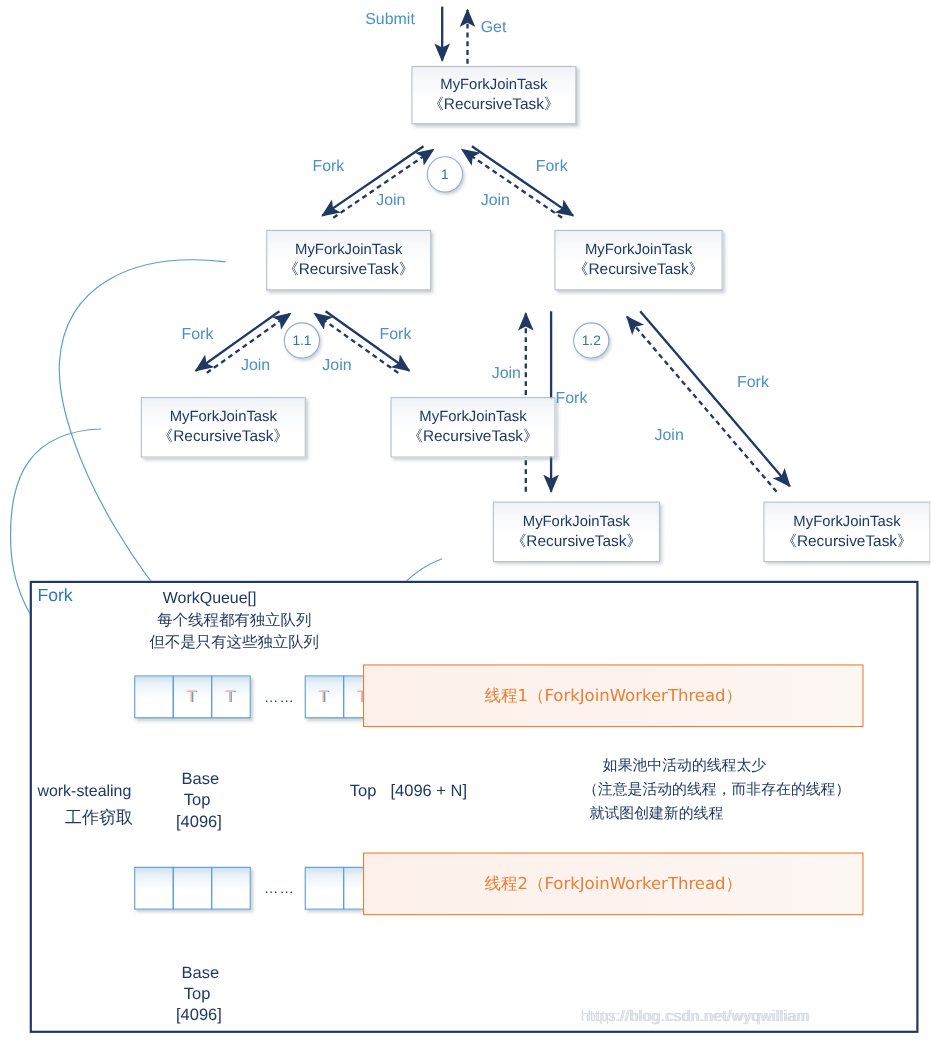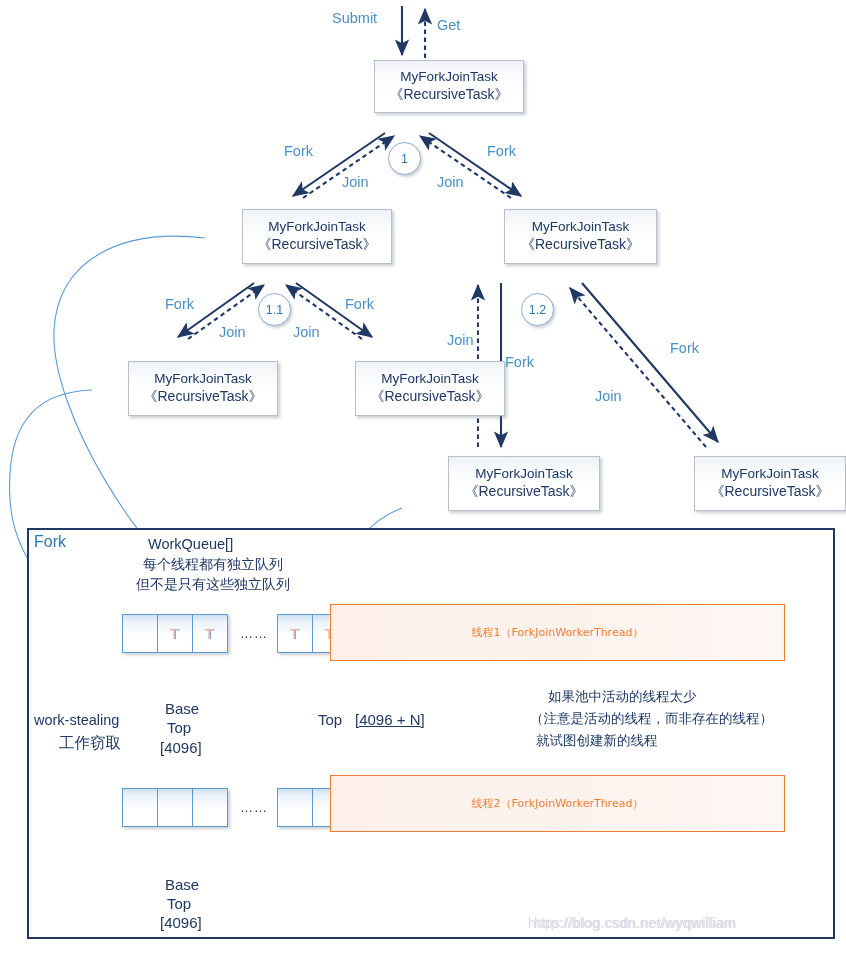--- a/index.html
+++ b/index.html
@@ -110,21 +110,21 @@
   }
 
   
   .thread-box{
     position:absolute;
     box-sizing:border-box;
     border:1.4px solid #ed7d31;
     background:linear-gradient(to right,#fdf0ea 0%,#fdf3ee 55%,#fdf7f4 100%);
     display:flex;align-items:center;justify-content:center;
     color:#ed7d31;
-    font-size:11px;
+    font-size:15px;
     white-space:nowrap;
     font-family:"DejaVu Sans","Liberation Sans",sans-serif;
   }
 
   
   .note{
     position:absolute;
     color:#1f3864;
     font-size:13.5px;
     line-height:1.55;
@@ -298,21 +298,21 @@
     <div class="cell"></div>
   </div>
 
   <div class="thread-box" style="left:330px;top:604px;width:455px;height:57px;">线程1（ForkJoinWorkerThread）</div>
 
   <div class="lbl dark small" style="left:165px;top:700px;">Base</div>
   <div class="lbl dark small" style="left:167px;top:719px;">Top</div>
   <div class="lbl dark small" style="left:160px;top:739px;">[4096]</div>
 
   <div class="lbl dark small" style="left:318px;top:711px;">Top</div>
-  <div class="lbl dark small" style="left:355px;top:711px;text-decoration:underline;">[4096 + N]</div>
+  <div class="lbl dark small" style="left:355px;top:711px;">[4096 + N]</div>
 
   <div class="lbl dark" style="left:34px;top:712px;font-size:14.5px;">work-stealing</div>
   <div class="lbl dark cn" style="left:59px;top:733px;font-size:15.5px;">工作窃取</div>
 
   <div class="note" style="left:548px;top:686px;">如果池中活动的线程太少</div>
   <div class="note" style="left:530px;top:708px;">（注意是活动的线程，而非存在的线程）</div>
   <div class="note" style="left:536px;top:730px;">就试图创建新的线程</div>
 
   <div class="queue" style="left:122px;top:788px;">
     <div class="cell"></div>

